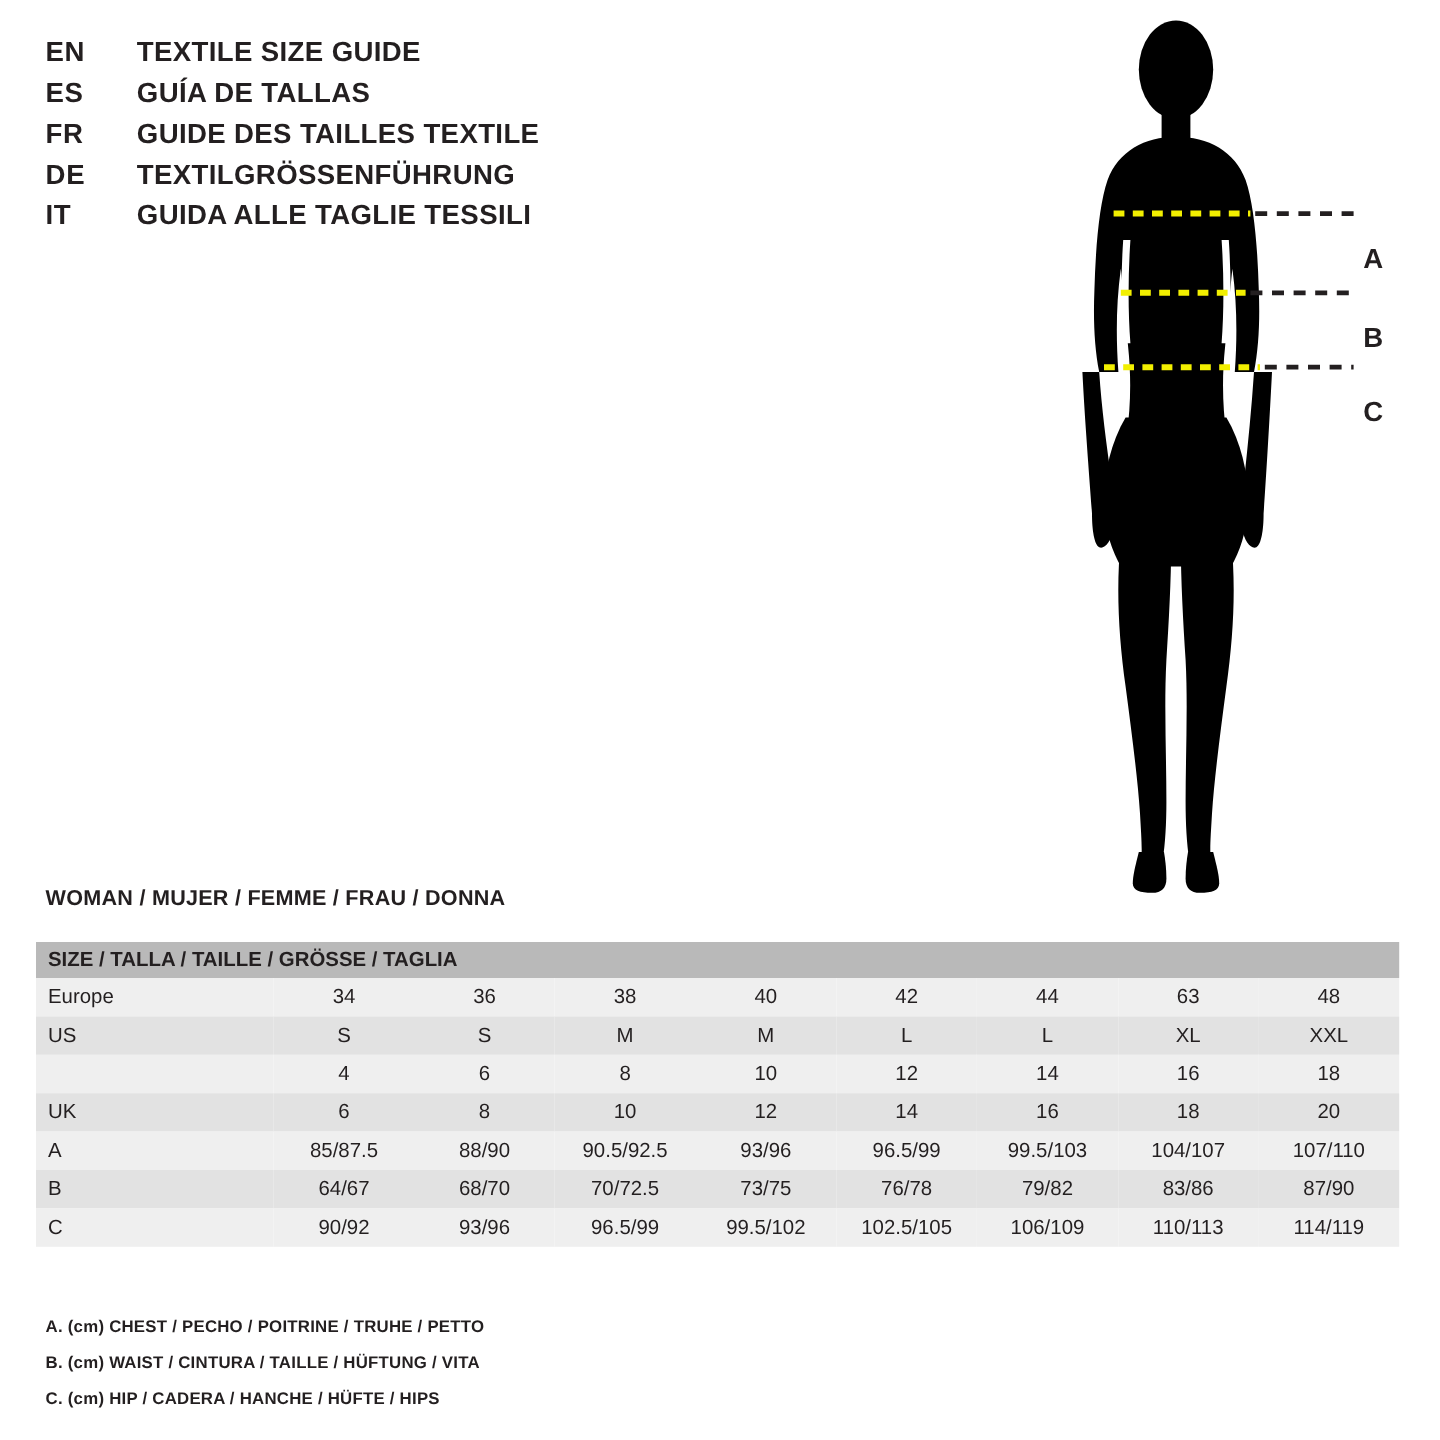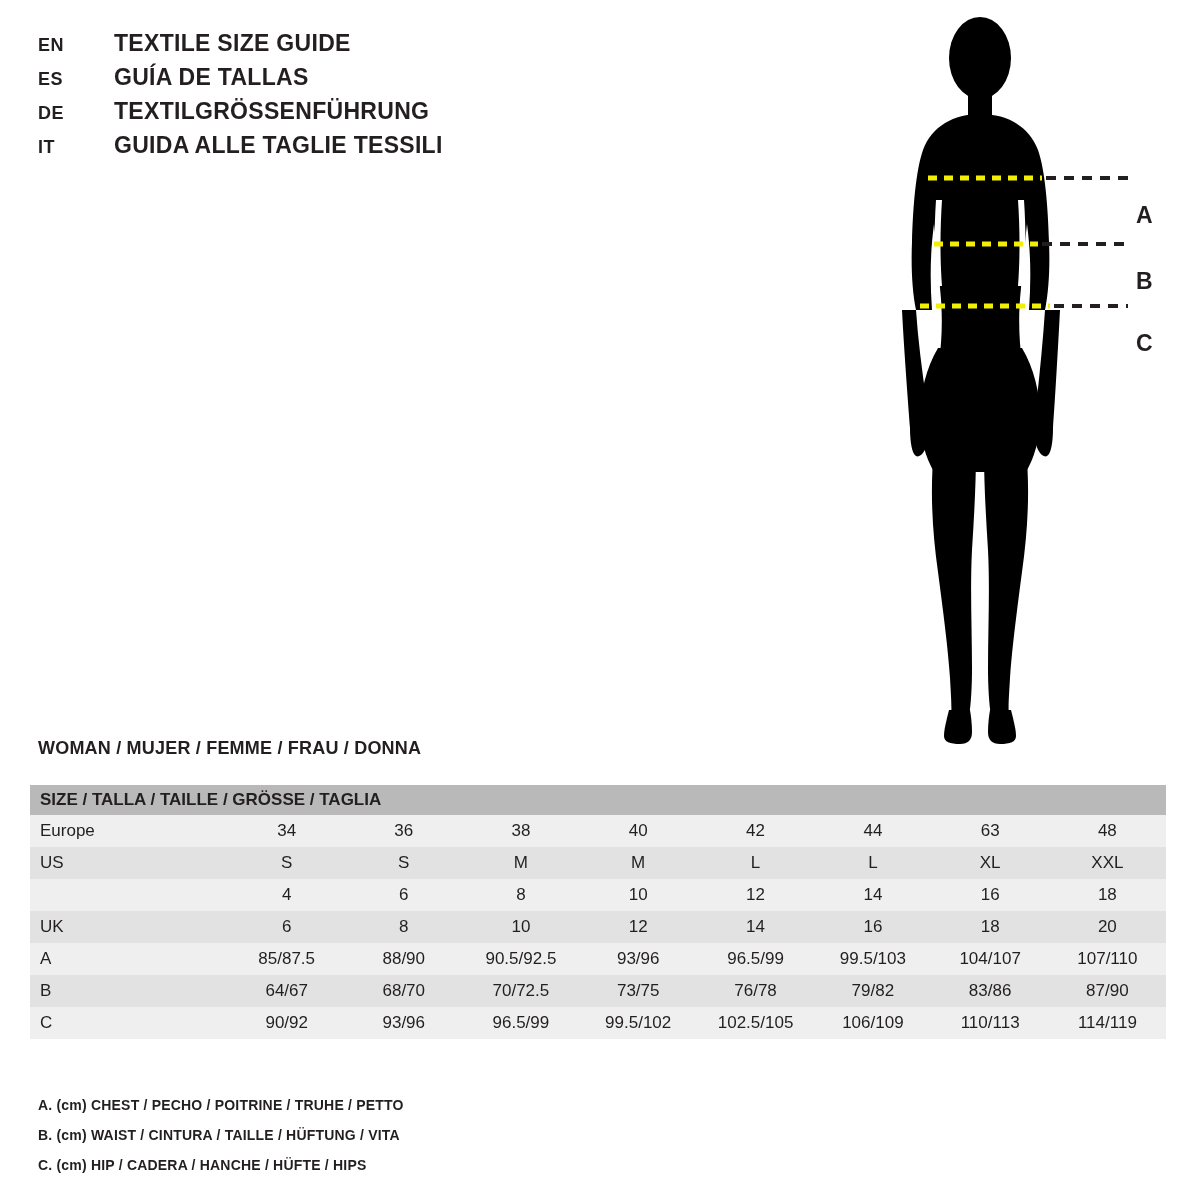--- a/index.html
+++ b/index.html
@@ -23,21 +23,21 @@
     top: 30px;
     width: 560px;
   }
   .lang-row {
     display: flex;
     align-items: baseline;
     height: 34px;
   }
   .lang-code {
     width: 76px;
-    font-size: 18px;
+    font-size: 23px;
     font-weight: bold;
     letter-spacing: 0.5px;
     color: #231f20;
   }
   .lang-title {
     font-size: 23px;
     font-weight: bold;
     letter-spacing: 0.3px;
     color: #231f20;
     white-space: nowrap;
@@ -125,20 +125,24 @@
 <body>
 
 <div id="lang-block">
   <div class="lang-row">
     <span class="lang-code">EN</span>
     <span class="lang-title">TEXTILE SIZE GUIDE</span>
   </div>
   <div class="lang-row">
     <span class="lang-code">ES</span>
     <span class="lang-title">GUÍA DE TALLAS</span>
+  </div>
+  <div class="lang-row">
+    <span class="lang-code">FR</span>
+    <span class="lang-title">GUIDE DES TAILLES TEXTILE</span>
   </div>
   <div class="lang-row">
     <span class="lang-code">DE</span>
     <span class="lang-title">TEXTILGRÖSSENFÜHRUNG</span>
   </div>
   <div class="lang-row">
     <span class="lang-code">IT</span>
     <span class="lang-title">GUIDA ALLE TAGLIE TESSILI</span>
   </div>
 </div>

